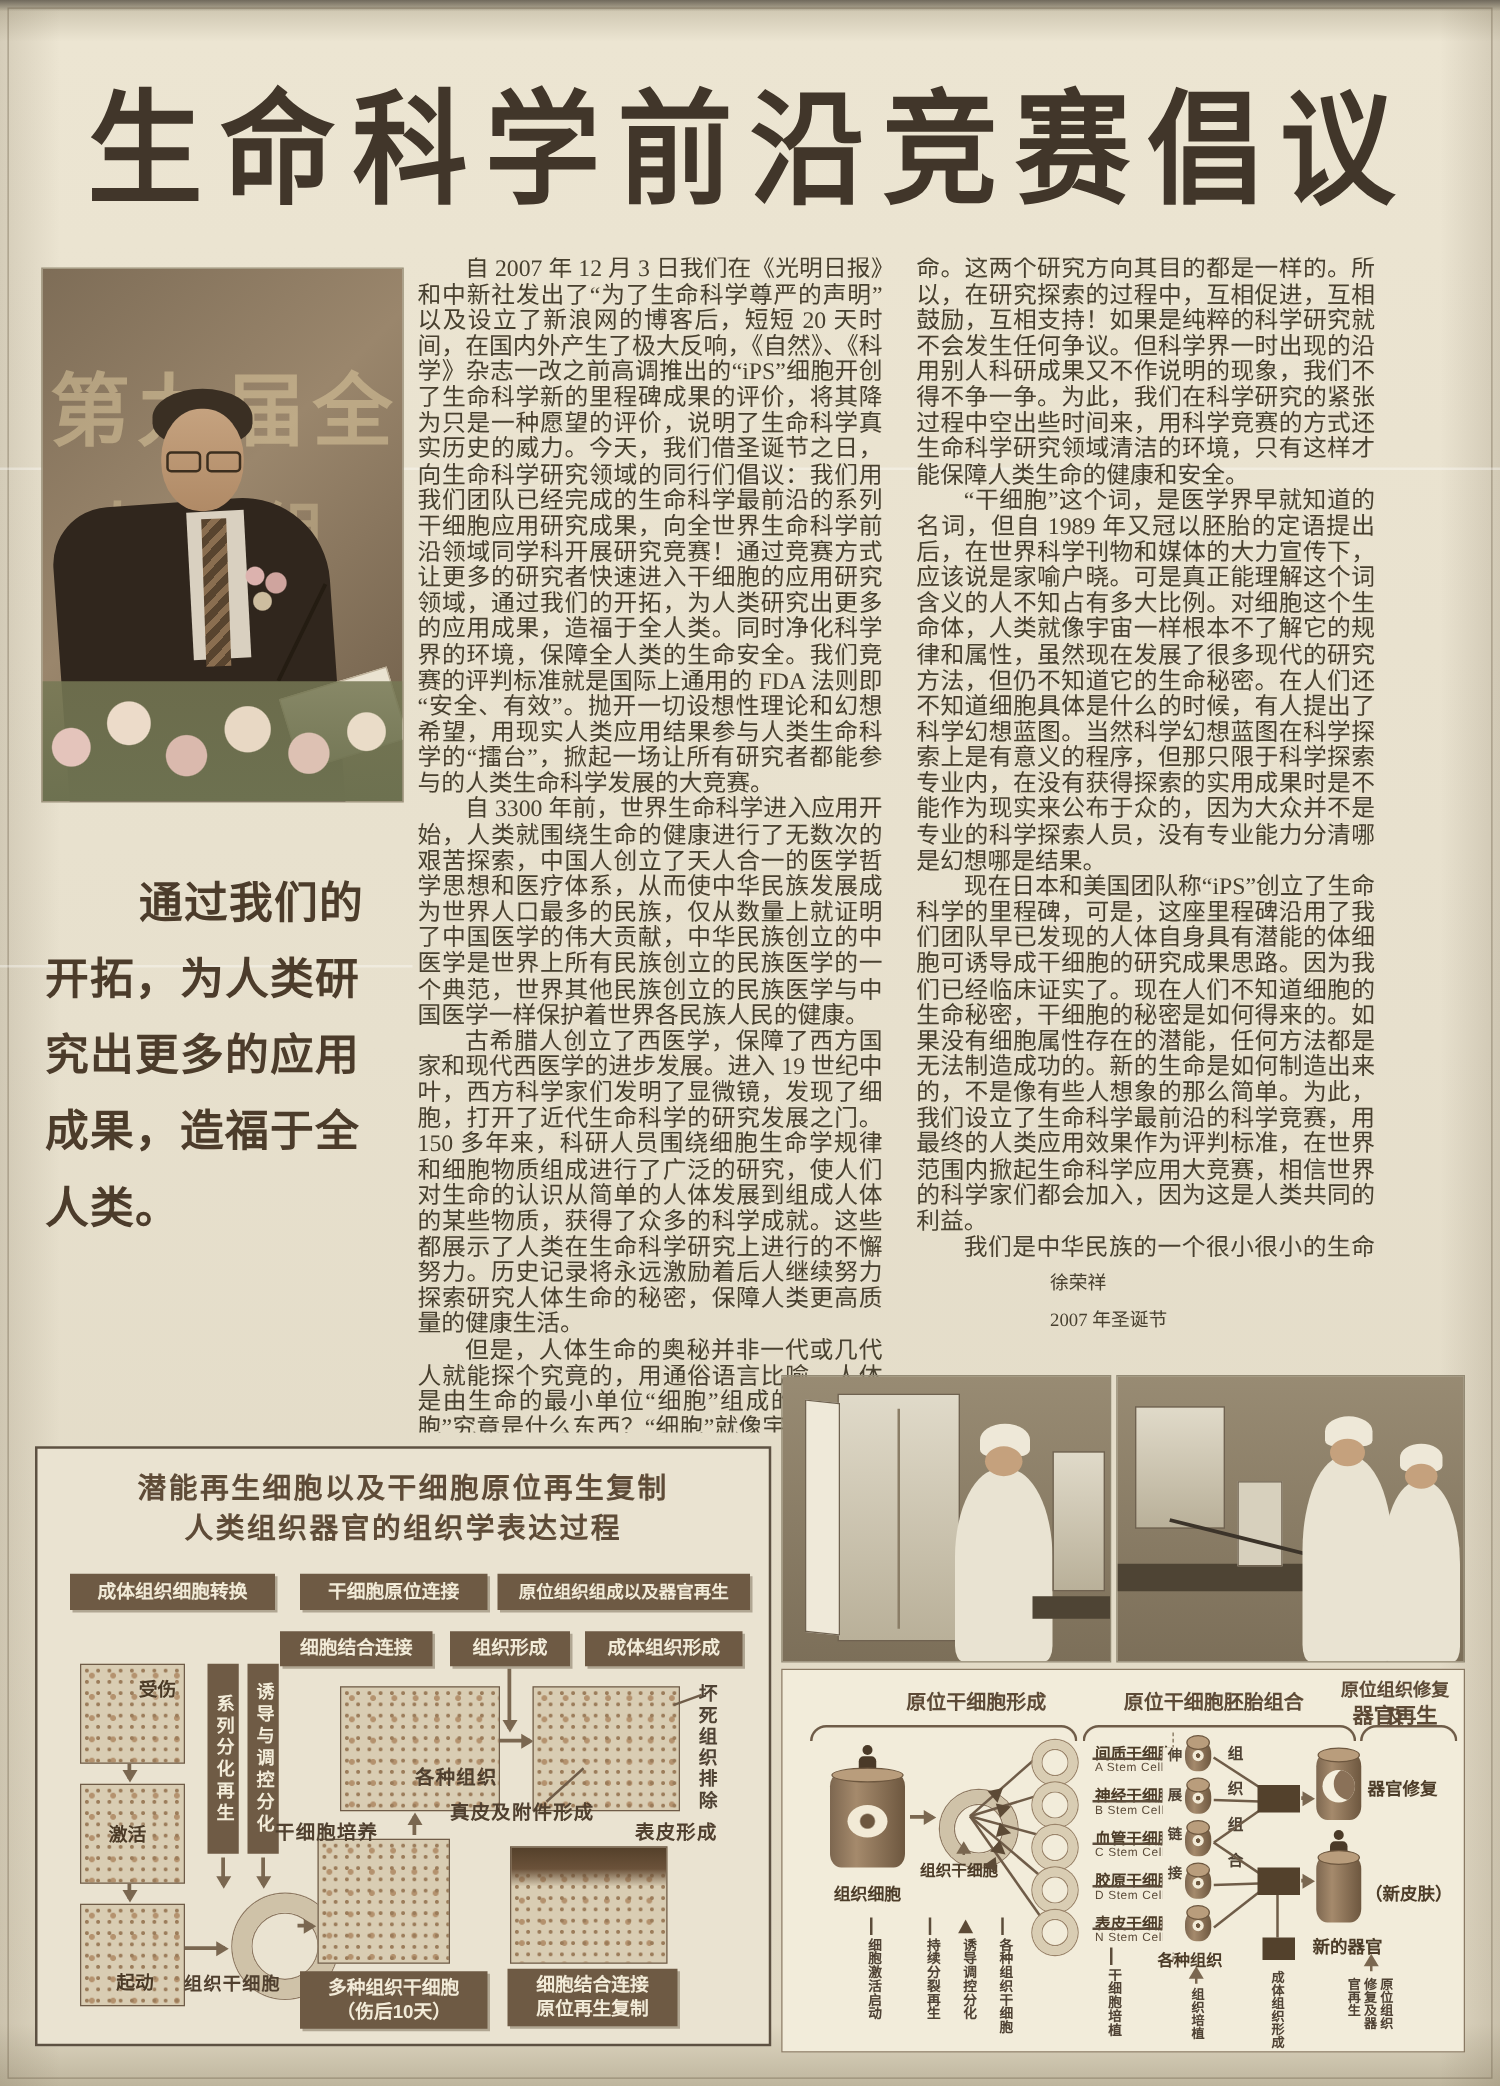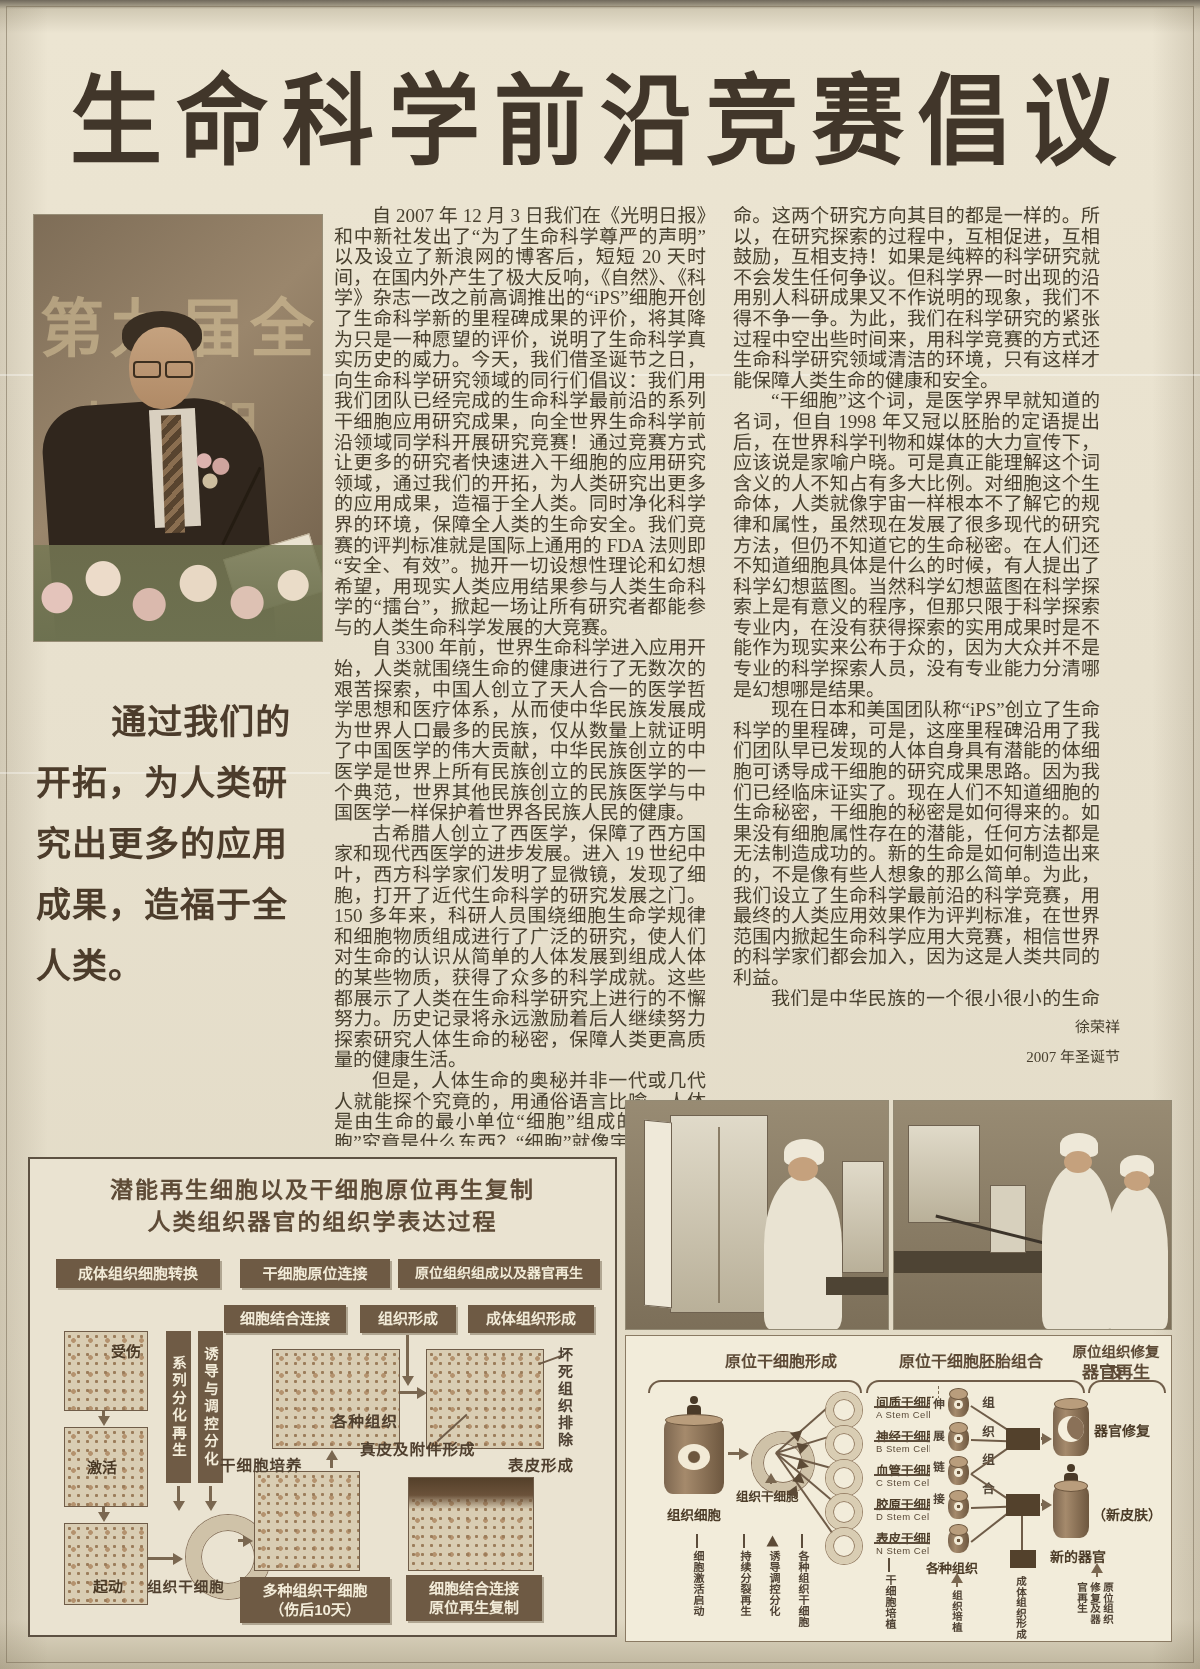--- a/index.html
+++ b/index.html
@@ -14,21 +14,21 @@
   .crease{position:absolute;left:0;width:100%;height:2px;background:rgba(255,255,255,.35);}
 
   
   .headline{position:absolute;left:55px;top:48px;width:1090px;height:146px;line-height:146px;
     text-align:center;font-family:"Liberation Sans",sans-serif;font-weight:900;
     font-size:92px;letter-spacing:14px;color:#41362a;transform:scaleY(1.08);}
 
   
   .col{position:absolute;overflow:hidden;font-size:19px;line-height:20.6px;text-align:justify;color:#48402f;}
   .para{text-indent:2em;margin:0;}
-  .signature{position:absolute;left:840px;top:1012px;width:280px;text-align:right;font-size:15px;line-height:30px;color:#48402f;}
+  .signature{position:absolute;left:840px;top:1012px;width:280px;text-align:left;font-size:15px;line-height:30px;color:#48402f;}
 
   
   .pullquote{position:absolute;left:36px;top:692px;width:286px;font-size:35px;line-height:61px;
     font-weight:bold;color:#4c3c2b;text-indent:2.15em;letter-spacing:1px;}
 
   
   .photo{position:absolute;left:33px;top:214px;width:288px;height:426px;overflow:hidden;border:1px solid #978d76;
     background:linear-gradient(135deg,#7e6d57,#9a866c 45%,#6e5d48);}
   .ghost1{position:absolute;left:6px;top:62px;font-family:"Liberation Sans",sans-serif;font-weight:900;
     font-size:64px;letter-spacing:6px;color:rgba(226,206,162,.5);}
@@ -168,21 +168,21 @@
   <div class="pullquote">通过我们的开拓，为人类研究出更多的应用成果，造福于全人类。</div>
 
   <div class="col" style="left:334px;top:206px;width:372px;height:940px">
     <p class="para">自 2007 年 12 月 3 日我们在《光明日报》和中新社发出了“为了生命科学尊严的声明”以及设立了新浪网的博客后，短短 20 天时间，在国内外产生了极大反响，《自然》、《科学》杂志一改之前高调推出的“iPS”细胞开创了生命科学新的里程碑成果的评价，将其降为只是一种愿望的评价，说明了生命科学真实历史的威力。今天，我们借圣诞节之日，向生命科学研究领域的同行们倡议：我们用我们团队已经完成的生命科学最前沿的系列干细胞应用研究成果，向全世界生命科学前沿领域同学科开展研究竞赛！通过竞赛方式让更多的研究者快速进入干细胞的应用研究领域，通过我们的开拓，为人类研究出更多的应用成果，造福于全人类。同时净化科学界的环境，保障全人类的生命安全。我们竞赛的评判标准就是国际上通用的 FDA 法则即“安全、有效”。抛开一切设想性理论和幻想希望，用现实人类应用结果参与人类生命科学的“擂台”，掀起一场让所有研究者都能参与的人类生命科学发展的大竞赛。</p>
     <p class="para">自 3300 年前，世界生命科学进入应用开始，人类就围绕生命的健康进行了无数次的艰苦探索，中国人创立了天人合一的医学哲学思想和医疗体系，从而使中华民族发展成为世界人口最多的民族，仅从数量上就证明了中国医学的伟大贡献，中华民族创立的中医学是世界上所有民族创立的民族医学的一个典范，世界其他民族创立的民族医学与中国医学一样保护着世界各民族人民的健康。</p>
     <p class="para">古希腊人创立了西医学，保障了西方国家和现代西医学的进步发展。进入 19 世纪中叶，西方科学家们发明了显微镜，发现了细胞，打开了近代生命科学的研究发展之门。150 多年来，科研人员围绕细胞生命学规律和细胞物质组成进行了广泛的研究，使人们对生命的认识从简单的人体发展到组成人体的某些物质，获得了众多的科学成就。这些都展示了人类在生命科学研究上进行的不懈努力。历史记录将永远激励着后人继续努力探索研究人体生命的秘密，保障人类更高质量的健康生活。</p>
     <p class="para">但是，人体生命的奥秘并非一代或几代人就能探个究竟的，用通俗语言比喻，人体是由生命的最小单位“细胞”组成的，而“细胞”究竟是什么东西？“细胞”就像宇宙，目前谁也说不清。从人体生命的组成判断，只有搞清楚细胞才能破解人体整个生命，所以人类自 150 年前就展开了对细胞的探索研究。归纳起来，对细胞生命的探索研究方向有两种：一种是研究探索细胞的自然生长规律和生命属性，就像探索太空，通过掌握细胞的生命规律和属性保障人类生命的安全，实现人类能驾驭生命。另一种是探索细胞组成的物质，通过研究细胞组成的物质，研究细胞的生长规律和生命属性，就像考古和元素分析，实现人类能驾驭生</p>
   </div>
   <div class="col" style="left:733px;top:206px;width:367px;height:800px">
     <p class="para" style="text-indent:0">命。这两个研究方向其目的都是一样的。所以，在研究探索的过程中，互相促进，互相鼓励，互相支持！如果是纯粹的科学研究就不会发生任何争议。但科学界一时出现的沿用别人科研成果又不作说明的现象，我们不得不争一争。为此，我们在科学研究的紧张过程中空出些时间来，用科学竞赛的方式还生命科学研究领域清洁的环境，只有这样才能保障人类生命的健康和安全。</p>
-    <p class="para">“干细胞”这个词，是医学界早就知道的名词，但自 1998 年又冠以胚胎的定语提出后，在世界科学刊物和媒体的大力宣传下，应该说是家喻户晓。可是真正能理解这个词含义的人不知占有多大比例。对细胞这个生命体，人类就像宇宙一样根本不了解它的规律和属性，虽然现在发展了很多现代的研究方法，但仍不知道它的生命秘密。在人们还不知道细胞具体是什么的时候，有人提出了科学幻想蓝图。当然科学幻想蓝图在科学探索上是有意义的程序，但那只限于科学探索专业内，在没有获得探索的实用成果时是不能作为现实来公布于众的，因为大众并不是专业的科学探索人员，没有专业能力分清哪是幻想哪是结果。</p>
+    <p class="para">“干细胞”这个词，是医学界早就知道的名词，但自 1989 年又冠以胚胎的定语提出后，在世界科学刊物和媒体的大力宣传下，应该说是家喻户晓。可是真正能理解这个词含义的人不知占有多大比例。对细胞这个生命体，人类就像宇宙一样根本不了解它的规律和属性，虽然现在发展了很多现代的研究方法，但仍不知道它的生命秘密。在人们还不知道细胞具体是什么的时候，有人提出了科学幻想蓝图。当然科学幻想蓝图在科学探索上是有意义的程序，但那只限于科学探索专业内，在没有获得探索的实用成果时是不能作为现实来公布于众的，因为大众并不是专业的科学探索人员，没有专业能力分清哪是幻想哪是结果。</p>
     <p class="para">现在日本和美国团队称“iPS”创立了生命科学的里程碑，可是，这座里程碑沿用了我们团队早已发现的人体自身具有潜能的体细胞可诱导成干细胞的研究成果思路。因为我们已经临床证实了。现在人们不知道细胞的生命秘密，干细胞的秘密是如何得来的。如果没有细胞属性存在的潜能，任何方法都是无法制造成功的。新的生命是如何制造出来的，不是像有些人想象的那么简单。为此，我们设立了生命科学最前沿的科学竞赛，用最终的人类应用效果作为评判标准，在世界范围内掀起生命科学应用大竞赛，相信世界的科学家们都会加入，因为这是人类共同的利益。</p>
     <p class="para">我们是中华民族的一个很小很小的生命科学研究团队，虽然我们没有多大力量，但我们还是决定，用我们自己完成的科学应用研究成果打第一个生命科学的“擂台”，竞赛项目就选日本和美国团队提出的“人类皮肤细胞变干细胞”。我们参与竞赛的科研课题是“通过皮肤成体细胞原位变成干细胞、在创面上原位再生皮肤器官。”在这一研究领域，我们临床应用至少 2000 万人，得到 23 个国家的 FDA 批准。希望全世界生命科学的研究者回应我们的竞赛邀请！更希望日本、美国的 iPS 制造干细胞团队首先回应！初步科学竞赛设立美宝网站：www.mebo.com，中英文或其他文字都可以！</p>
     <p class="para">此倡议书将以不同的文字，在世界各国主流报刊公告！</p>
   </div>
   <div class="signature">
     <div>徐荣祥</div>
     <div>2007 年圣诞节</div>
   </div>
 
   <div class="figbox" style="left:28px;top:1157px;width:585px;height:476px">

